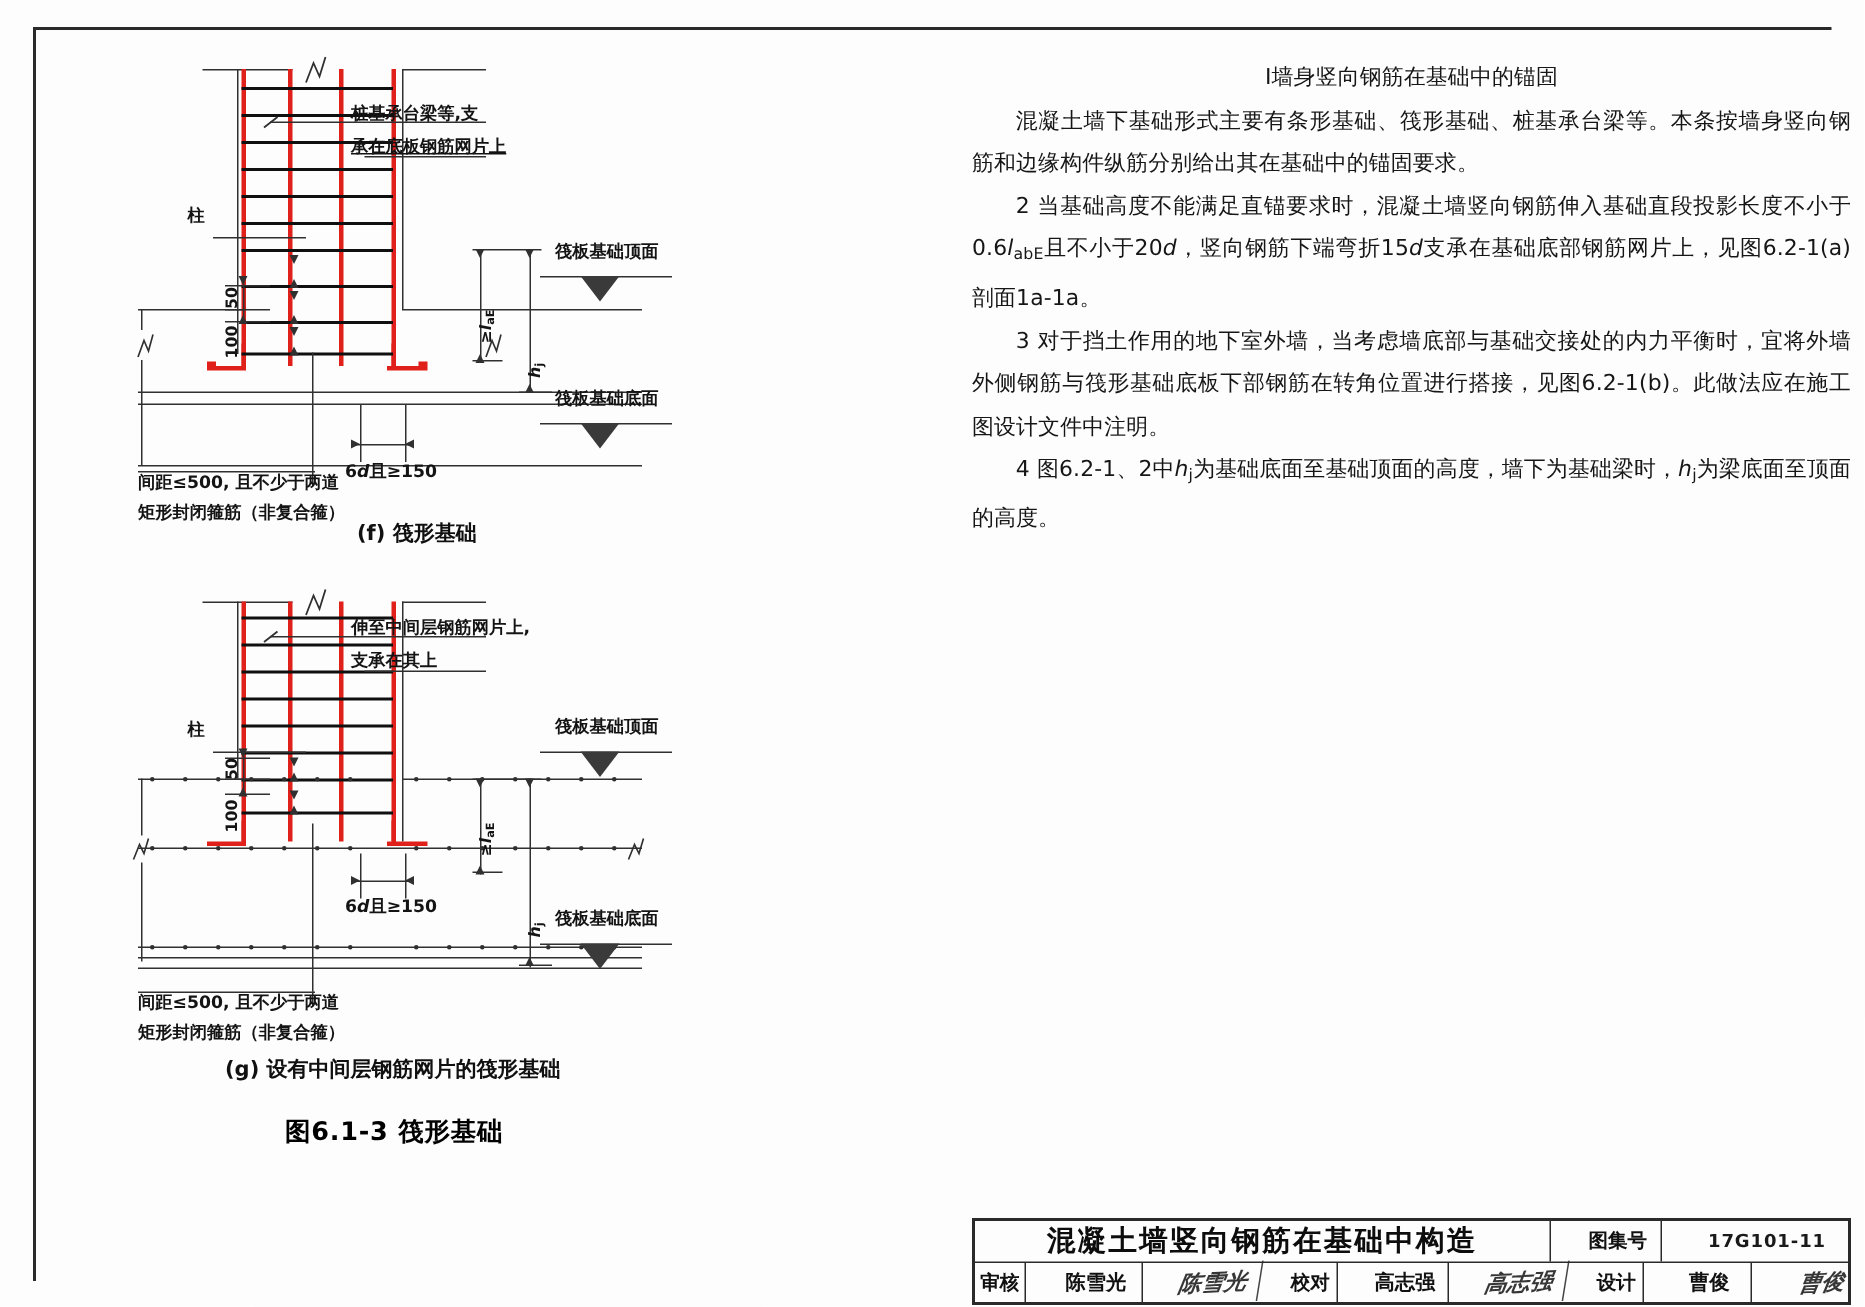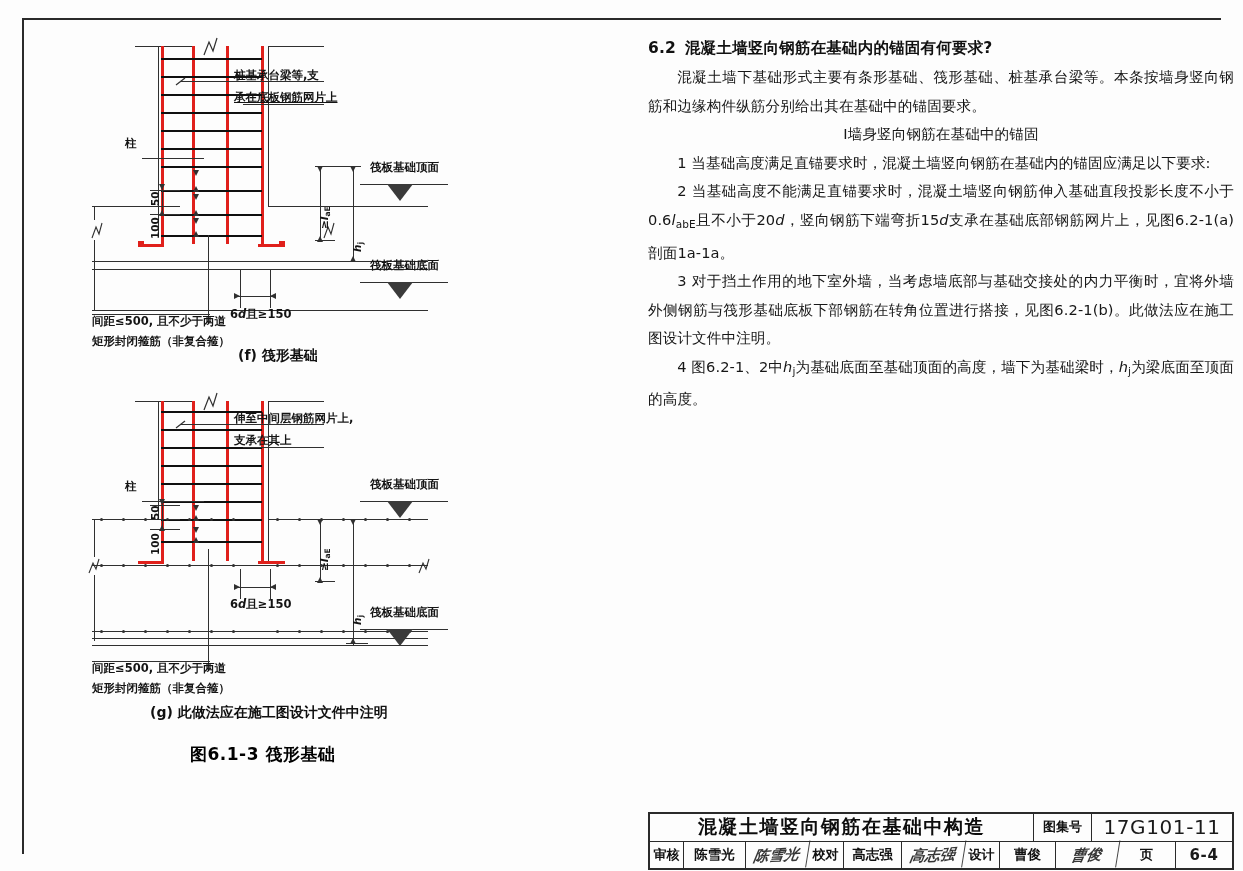--- a/index.html
+++ b/index.html
@@ -178,41 +178,42 @@
     width: 586px;
     height: 58px;
     border: 2px solid #2a2a2a;
     box-sizing: border-box;
     display: flex;
     flex-direction: column;
   }
   .tb-row {
     display: flex;
     flex: 1;
+    gap: 16px;
   }
   .tb-row.top { border-bottom: 1px solid #2a2a2a; }
   .tb-cell {
     border-right: 1px solid #2a2a2a;
     display: flex;
     align-items: center;
     justify-content: center;
     box-sizing: border-box;
     overflow: hidden;
     white-space: nowrap;
   }
   .tb-cell:last-child { border-right: none; }
   .tb-title {
     font-size: 19px;
     font-weight: 700;
     letter-spacing: 1.5px;
     color: #0d0d0d;
   }
   .tb-lbl { font-size: 13px; font-weight: 600; color: #111; }
   .tb-val { font-size: 13.5px; font-weight: 600; color: #111; }
-  .tb-atlas { font-size: 20px; font-weight: 400; letter-spacing: 0.6px; text-align: center; }
+  .tb-atlas { font-size: 12px; font-weight: 700; letter-spacing: 0.6px; text-align: center; }
   .tb-page  { font-size: 15px; font-weight: 600; letter-spacing: 0.6px; }
   .sig {
     font-family: "DejaVu Serif", "Liberation Serif", serif;
     font-style: italic;
     font-size: 15px;
     font-weight: 700;
     color: #1b1b1b;
     transform: skewX(-12deg) rotate(-3deg);
     opacity: 0.88;
   }
@@ -499,38 +500,34 @@
         <div class="elev-tri-inner"></div>
       </div>
       <div class="lbl" style="left:340px;top:226px;">筏板基础底面</div>
 
       <div class="ln lnv" style="left:178px;top:170px;height:112px;"></div>
       <div class="ln lnh" style="left:62px;top:282px;width:118px;"></div>
       <div class="ln lnv" style="left:178px;top:282px;height:10px;"></div>
       <div class="lbl" style="left:62px;top:282px;">间距≤500, 且不少于两道</div>
       <div class="lbl" style="left:62px;top:302px;">矩形封闭箍筋（非复合箍）</div>
 
-      <div class="cap" style="left:120px;top:325px;">(g) 此做法应在施工图设计文件中注明</div>
+      <div class="cap" style="left:120px;top:325px;">(g) 设有中间层钢筋网片的筏形基础</div>
 
       <div class="cap-big" style="left:160px;top:364px;">图6.1-3 筏形基础</div>
     </div>
   </div>
 
   <div id="right-col">
 
-    <div class="sec-head">
-      <span class="num">6.2</span><span>混凝土墙竖向钢筋在基础内的锚固有何要求?</span>
-    </div>
+
+    <p class="para ctr">Ⅰ墙身竖向钢筋在基础中的锚固</p>
 
     <p class="para ind">混凝土墙下基础形式主要有条形基础、筏形基础、桩基承台梁等。本条按墙身竖向钢筋和边缘构件纵筋分别给出其在基础中的锚固要求。</p>
 
-    <p class="para ctr">Ⅰ墙身竖向钢筋在基础中的锚固</p>
-
-
-    <p class="para ind">1 当基础高度满足直锚要求时，混凝土墙竖向钢筋在基础内的锚固应满足以下要求:</p>
+
 
 
 
     <p class="para ind">2 当基础高度不能满足直锚要求时，混凝土墙竖向钢筋伸入基础直段投影长度不小于0.6<i>l</i><sub class="sub">abE</sub>且不小于20<i>d</i>，竖向钢筋下端弯折15<i>d</i>支承在基础底部钢筋网片上，见图6.2-1(a)剖面1a-1a。</p>
 
     <p class="para ind">3 对于挡土作用的地下室外墙，当考虑墙底部与基础交接处的内力平衡时，宜将外墙外侧钢筋与筏形基础底板下部钢筋在转角位置进行搭接，见图6.2-1(b)。此做法应在施工图设计文件中注明。</p>
 
     <p class="para ind">4 图6.2-1、2中<i>h</i><sub class="sub">j</sub>为基础底面至基础顶面的高度，墙下为基础梁时，<i>h</i><sub class="sub">j</sub>为梁底面至顶面的高度。</p>
   </div>
 

